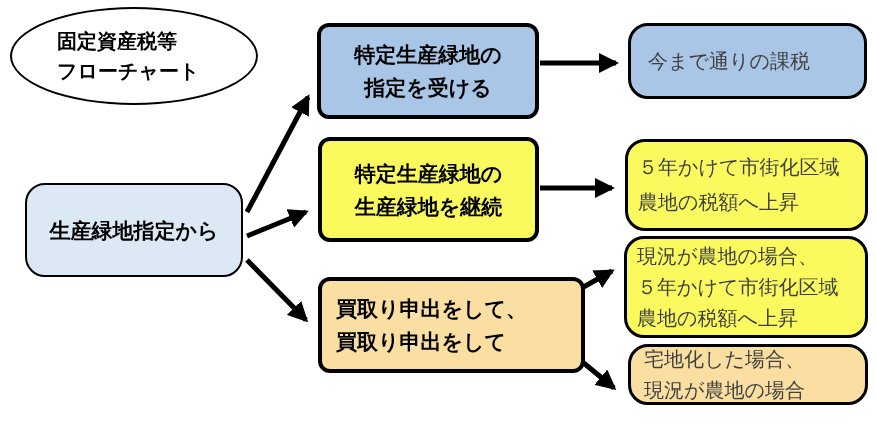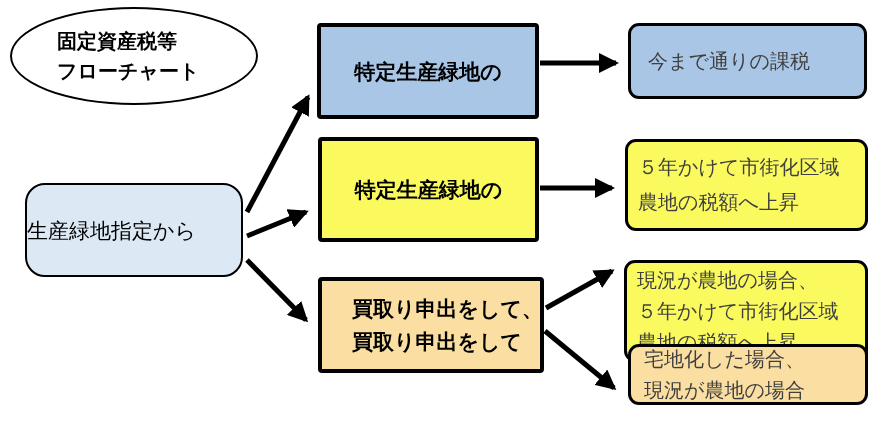--- a/index.html
+++ b/index.html
@@ -43,53 +43,53 @@
     font-size: 20px;
     line-height: 30px;
   }
 
   
   .start {
     left: 25px; top: 183px; width: 218px; height: 94px;
     background: var(--blue-light);
     border-width: 2px;
     border-radius: 20px;
-    align-items: flex-start;
-    font-weight: normal;
+    align-items: center;
+    font-weight: bold;
     font-size: 21px;
     line-height: 33px;
   }
 
   
   .opt {
     border-width: 4px;
-    border-radius: 4px;
+    border-radius: 12px;
     font-weight: bold;
     font-size: 21px;
     line-height: 33px;
     align-items: center;
   }
   .opt-1 { left: 317px; top: 23px;  width: 222px; height: 96px;  background: var(--blue); }
   .opt-2 { left: 318px; top: 137px; width: 221px; height: 105px; background: var(--yellow); }
-  .opt-3 { left: 318px; top: 277px; width: 226px; height: 96px;  background: var(--orange);
-           align-items: flex-start; padding-left: 30px; }
+  .opt-3 { left: 318px; top: 277px; width: 267px; height: 96px;  background: var(--orange);
+           align-items: flex-start; padding-left: 14px; }
 
   
   .result {
     border-width: 3px;
-    border-radius: 11px;
+    border-radius: 20px;
     font-weight: 400;
     font-size: 20px;
     line-height: 31px;
     color: var(--text-result);
     align-items: flex-start;
   }
   .res-1 { left: 628px; top: 23px;  width: 239px; height: 76px;  background: var(--blue);   padding-left: 17px; }
   .res-2 { left: 625px; top: 139px; width: 243px; height: 92px;  background: var(--yellow); padding-left: 10px; line-height: 35px; }
-  .res-3 { left: 624px; top: 236px; width: 244px; height: 102px; background: var(--yellow); padding-left: 10px; margin-top: 24px; }
+  .res-3 { left: 624px; top: 236px; width: 244px; height: 102px; background: var(--yellow); padding-left: 10px; }
   .res-4 { left: 628px; top: 344px; width: 240px; height: 61px;  background: var(--orange); padding-left: 13px; }
 </style>
 </head>
 <body>
 
 <div class="canvas">
 
   <svg class="arrows" viewBox="0 0 876 440" xmlns="http://www.w3.org/2000/svg">
     <defs>
       <marker id="ah" viewBox="0 0 10 10" refX="8.5" refY="5" markerWidth="4" markerHeight="4" orient="auto-start-reverse">
@@ -109,24 +109,26 @@
     <div class="line">固定資産税等</div>
     <div class="line">フローチャート</div>
   </div>
 
   <div class="node start">
     <div class="line">生産緑地指定から</div>
   </div>
 
   <div class="node opt opt-1">
     <div class="line">特定生産緑地の</div>
+    <div class="line">指定を受ける</div>
   </div>
 
   <div class="node opt opt-2">
     <div class="line">特定生産緑地の</div>
+    <div class="line">生産緑地を継続</div>
   </div>
 
   <div class="node opt opt-3">
     <div class="line">買取り申出をして、</div>
     <div class="line">買取り申出をして</div>
   </div>
 
   <div class="node result res-1">
     <div class="line">今まで通りの課税</div>
   </div>

